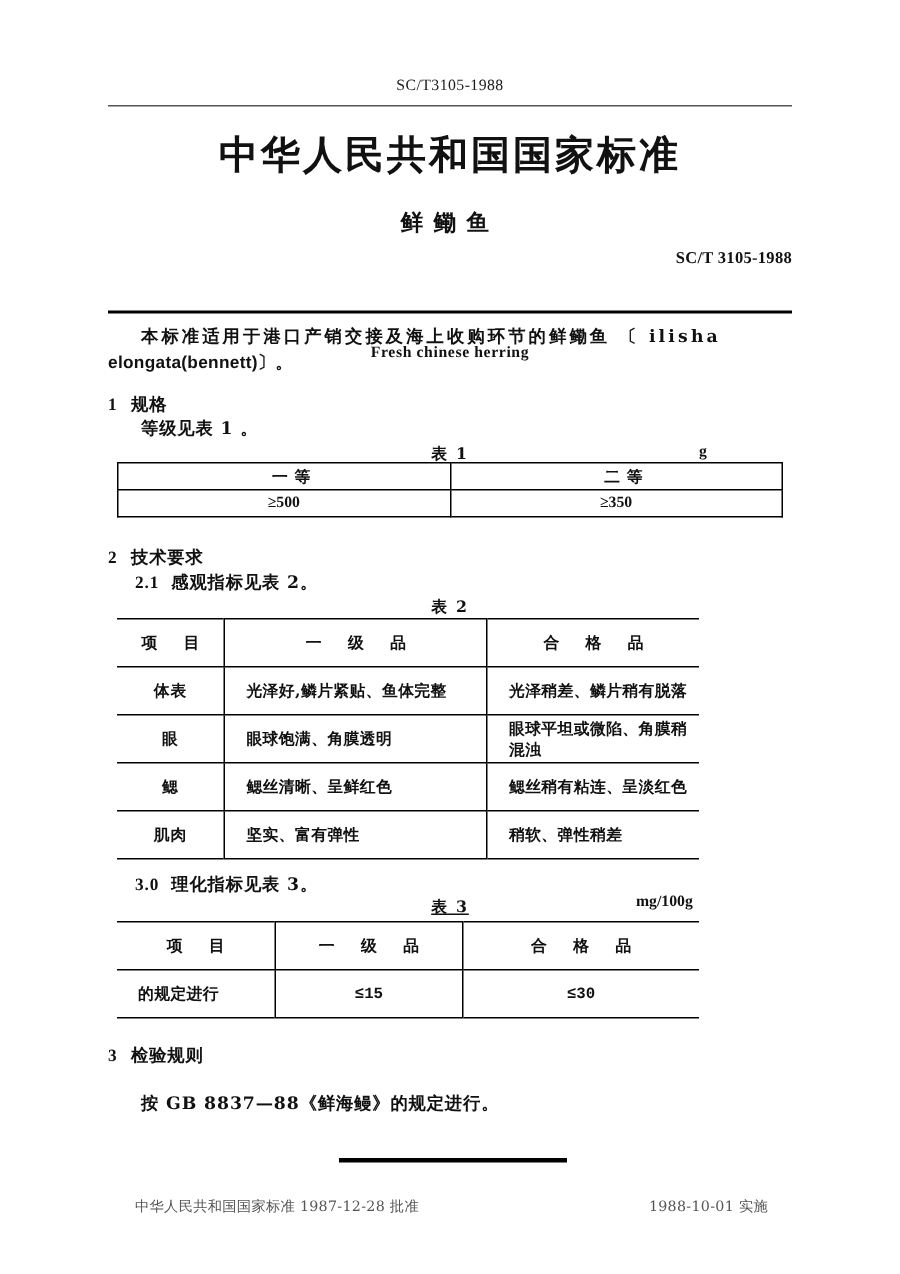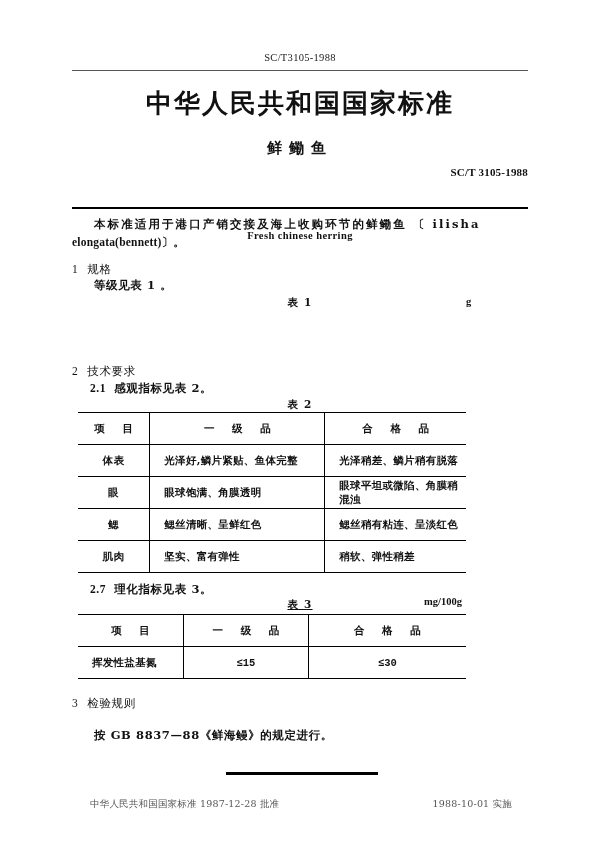--- a/index.html
+++ b/index.html
@@ -113,27 +113,27 @@
     line-height: 18px;
     color: #111111;
   }
   .scope .l1 {
     text-indent: 22px;
     letter-spacing: 2.1px;
     white-space: nowrap;
   }
   .scope .l2 {
     letter-spacing: 0.2px;
-    font-family: Liberation Serif, serif;
+    font-family: Liberation Sans, sans-serif;
   }
 
   .sec {
     position: absolute;
     font-size: 11.5px;
-    font-weight: 400;
+    font-weight: 700;
     color: #111111;
     letter-spacing: 0.6px;
     white-space: nowrap;
   }
   .sec .num {
     font-family: "Liberation Serif", "DejaVu Serif", serif;
     margin-right: 9px;
   }
   .sub {
     position: absolute;
@@ -294,20 +294,32 @@
     <div class="l2">elongata(bennett)〕。</div>
   </div>
 
   <div class="sec" style="left:72px; top:246px;">
     <span class="num">1</span><span>规格</span>
   </div>
   <div class="plain" style="left:94px; top:262px;">等级见表 1 。</div>
 
   <div class="tcap" style="top:280px;">表 1</div>
   <div class="tunit" style="left:466px; top:280px;">g</div>
+  <table class="boxed" style="left:78px; top:292px; width:444px;">
+    <tbody>
+      <tr>
+        <td class="grade-h" style="width:50%;">一 等</td>
+        <td class="grade-h" style="width:50%;">二 等</td>
+      </tr>
+      <tr>
+        <td class="num">≥500</td>
+        <td class="num">≥350</td>
+      </tr>
+    </tbody>
+  </table>
 
   <div class="sec" style="left:72px; top:348px;">
     <span class="num">2</span><span>技术要求</span>
   </div>
   <div class="sub" style="left:90px; top:365px;">
     <span class="num">2.1</span><span>感观指标见表 2。</span>
   </div>
 
   <div class="tcap" style="top:382px;">表 2</div>
   <table class="ruled" style="left:78px; top:396px; width:388px;">
@@ -334,34 +346,34 @@
       </tr>
       <tr>
         <td class="c1">肌肉</td>
         <td class="cell">坚实、富有弹性</td>
         <td class="cell">稍软、弹性稍差</td>
       </tr>
     </tbody>
   </table>
 
   <div class="sub" style="left:90px; top:566px;">
-    <span class="num">2.7</span><span>理化指标见表 3。</span>
+    <span class="num">3.0</span><span>理化指标见表 3。</span>
   </div>
 
   <div class="tcap" style="top:582px;text-decoration:underline;">表 3</div>
   <div class="tunit" style="left:424px; top:580px;">mg/100g</div>
   <table class="ruled" style="left:78px; top:598px; width:388px;">
     <tbody>
       <tr>
         <td class="hd c1 spaced" style="width:104px;">项 目</td>
         <td class="hd hdc" style="width:124px;">一 级 品</td>
         <td class="hd hdc" style="width:160px;">合 格 品</td>
       </tr>
       <tr>
-        <td class="cell">挥发性盐基氮</td>
+        <td class="cell">的规定进行</td>
         <td class="cellc">≤15</td>
         <td class="cellc">≤30</td>
       </tr>
     </tbody>
   </table>
 
   <div class="sec" style="left:72px; top:680px;">
     <span class="num">3</span><span>检验规则</span>
   </div>
   <div class="plain" style="left:94px; top:712px;">按 GB 8837—88《鲜海鳗》的规定进行。</div>

